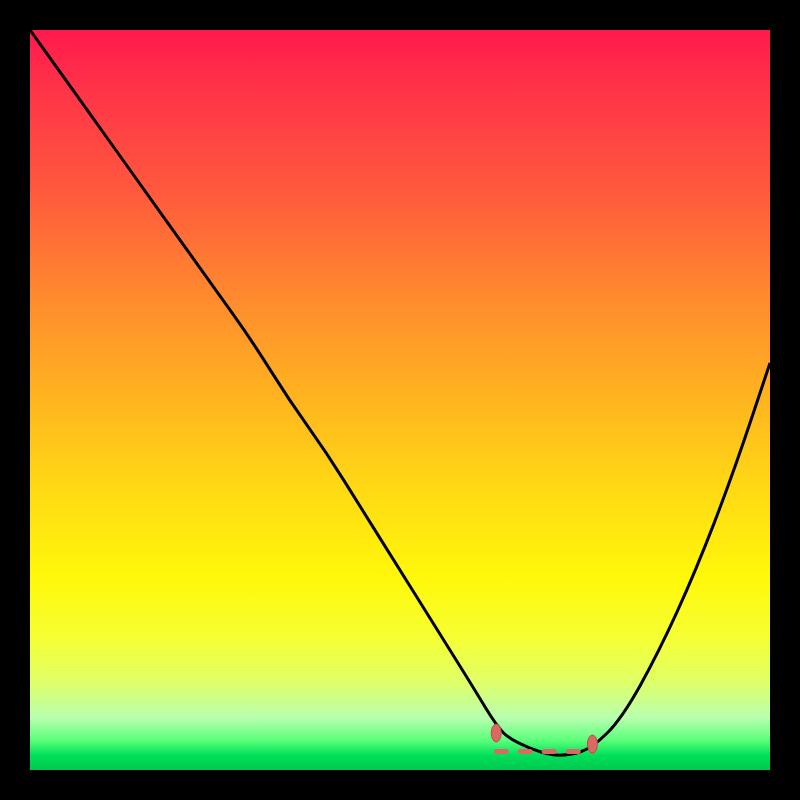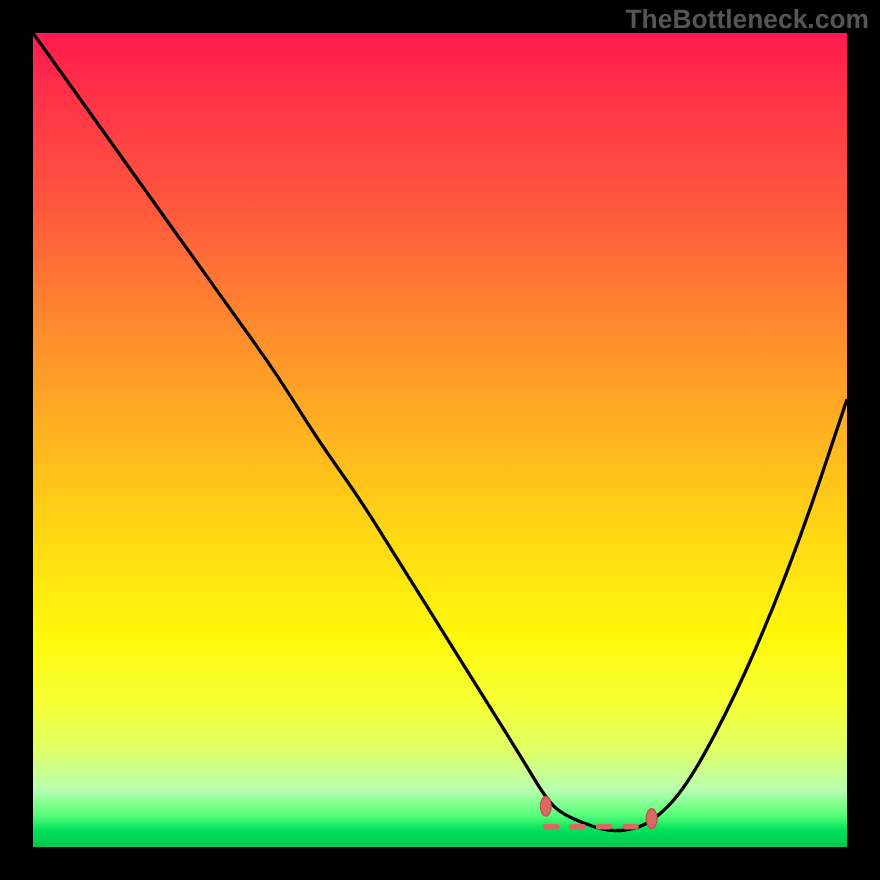--- a/index.html
+++ b/index.html
@@ -72,21 +72,20 @@
     stroke: #d86a63;
     stroke-width: 5;
     stroke-linecap: round;
     stroke-dasharray: 10 14;
   }
 </style>
 </head>
 <body>
 
 <div class="frame">
-  <div class="watermark">TheBottleneck.com</div>
 
   <div class="plot-area">
     <div class="gradient-bg"></div>
     <svg class="curve" viewBox="0 0 740 740" preserveAspectRatio="none">
       <path id="curve-path" fill="none" stroke="#000" stroke-width="3" d="M 0.0 0.0 Q 0.0 0.0 18.5 25.9 Q 37.0 51.8 55.5 77.7 Q 74.0 103.6 92.5 129.5 Q 111.0 155.4 129.5 181.3 Q 148.0 207.2 166.5 233.1 Q 185.0 259.0 203.5 284.9 Q 222.0 310.8 240.5 340.4 Q 259.0 370.0 277.5 395.9 Q 296.0 421.8 314.5 451.4 Q 333.0 481.0 351.5 510.6 Q 370.0 540.2 388.5 569.8 Q 407.0 599.4 425.5 629.0 Q 444.0 658.6 455.1 677.1 Q 466.2 695.6 473.6 703.0 Q 481.0 710.4 499.5 717.8 Q 518.0 725.2 529.1 725.2 Q 540.2 725.2 551.3 721.5 Q 562.4 717.8 577.2 703.0 Q 592.0 688.2 610.5 654.9 Q 629.0 621.6 647.5 580.9 Q 666.0 540.2 684.5 492.1 Q 703.0 444.0 721.5 388.5 T 740.0 333.0"></path>
       <line id="flat-dash" class="dash" x1="466.2" x2="562.4" y1="721.5" y2="721.5"></line>
       <ellipse id="marker-0" class="marker" rx="5" ry="9" cx="466.2" cy="703"></ellipse>
       <ellipse id="marker-1" class="marker" rx="5" ry="9" cx="562.4" cy="714.1"></ellipse>
     </svg>
   </div>

